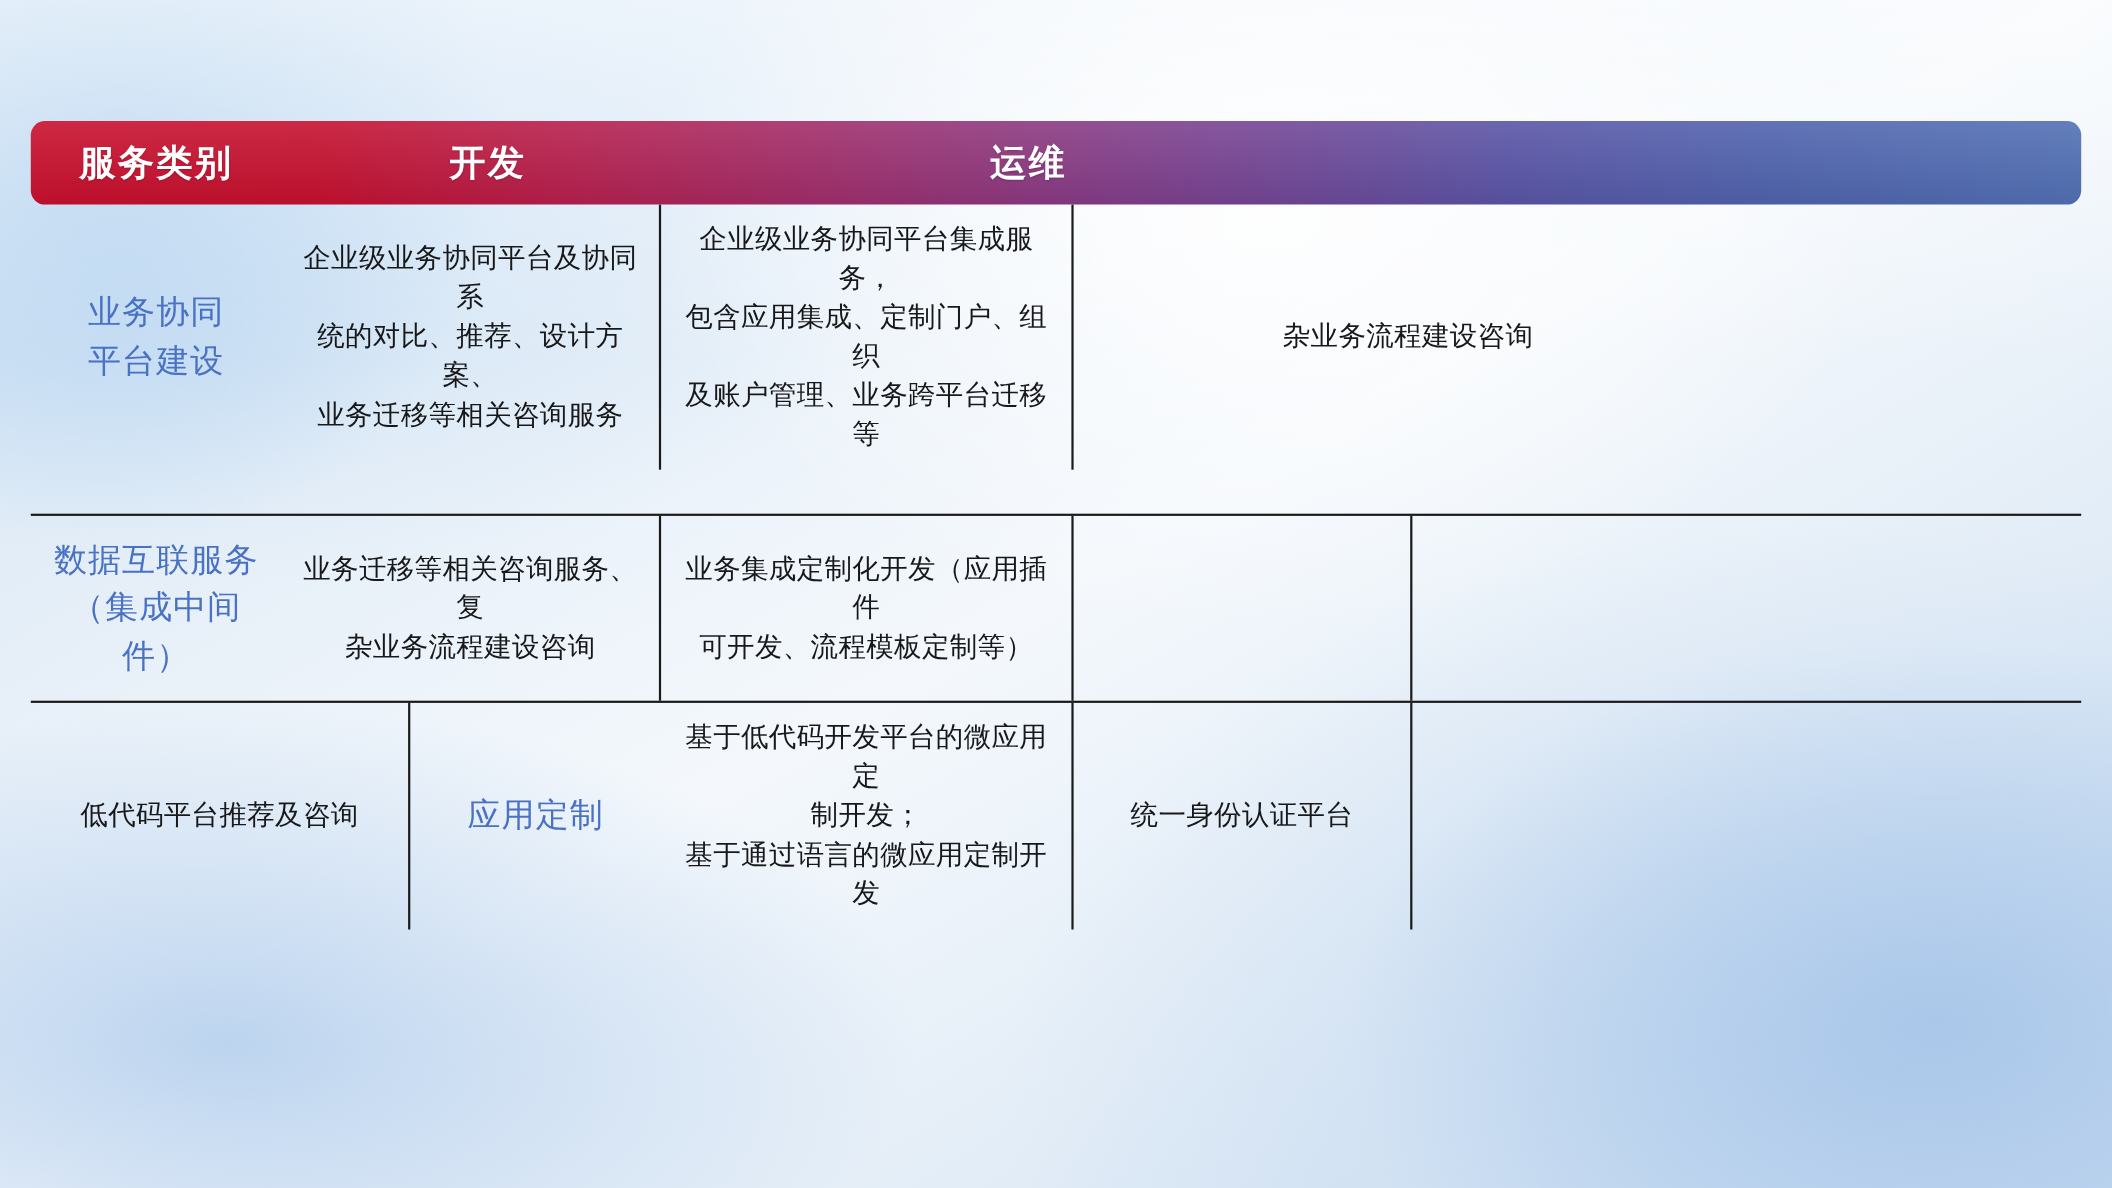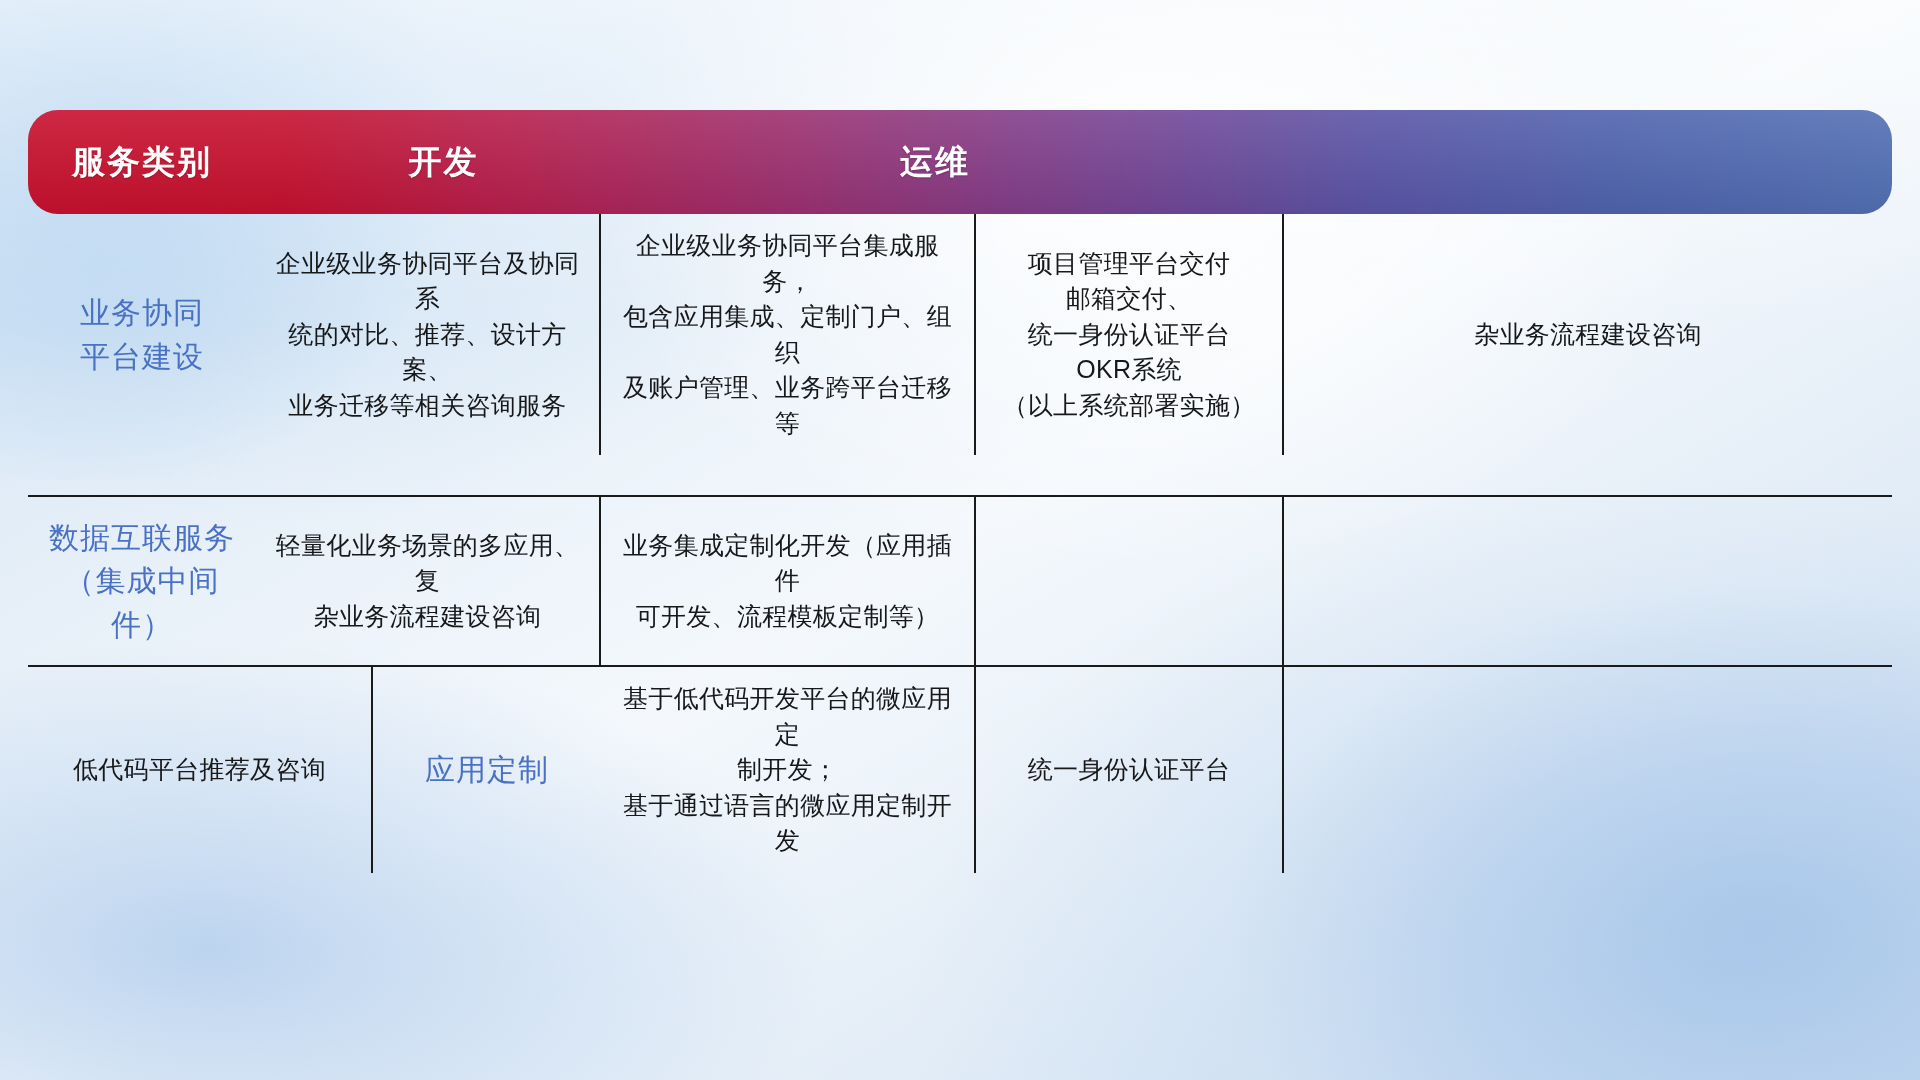--- a/index.html
+++ b/index.html
@@ -53,22 +53,22 @@
   #table-card {
     position: absolute;
     left: 28px;
     top: 110px;
     width: 1864px;
   }
 
   
   #table-header {
     display: flex;
-    height: 104px;
-    border-radius: 30px;
+    height: 76px;
+    border-radius: 13px;
     overflow: hidden;
     background: linear-gradient(90deg,
       #c8102e 0%,
       #c5112f 14%,
       #b5204f 27%,
       #9c3070 41%,
       #7a4291 57%,
       #5a54a6 72%,
       #4f63ad 85%,
       #5270b4 100%);
@@ -159,32 +159,27 @@
 
     <div class="trow r0">
       <div class="cell label c0">业务协同
 平台建设</div>
       <div class="cell c1 rule-right">企业级业务协同平台及协同系
 统的对比、推荐、设计方案、
 业务迁移等相关咨询服务</div>
       <div class="cell c2 rule-right">企业级业务协同平台集成服务，
 包含应用集成、定制门户、组织
 及账户管理、业务跨平台迁移等</div>
-      <div class="cell c3 rule-right">项目管理平台交付
-邮箱交付、
-统一身份认证平台
-OKR系统
-（以上系统部署实施）</div>
       <div class="cell c4">杂业务流程建设咨询</div>
     </div>
 
     <div class="trow r1">
       <div class="cell label c0">数据互联服务
 （集成中间件）</div>
-      <div class="cell c1 rule-right">轻量化业务场景的多应用、复
+      <div class="cell c1 rule-right">业务迁移等相关咨询服务、复
 杂业务流程建设咨询</div>
       <div class="cell c2 rule-right">业务集成定制化开发（应用插件
 可开发、流程模板定制等）</div>
       <div class="cell c3 rule-right"></div>
       <div class="cell c4"></div>
     </div>
 
     <div class="trow r2">
       <div class="cell c1 rule-right">低代码平台推荐及咨询</div>
       <div class="cell label c0">应用定制</div>

